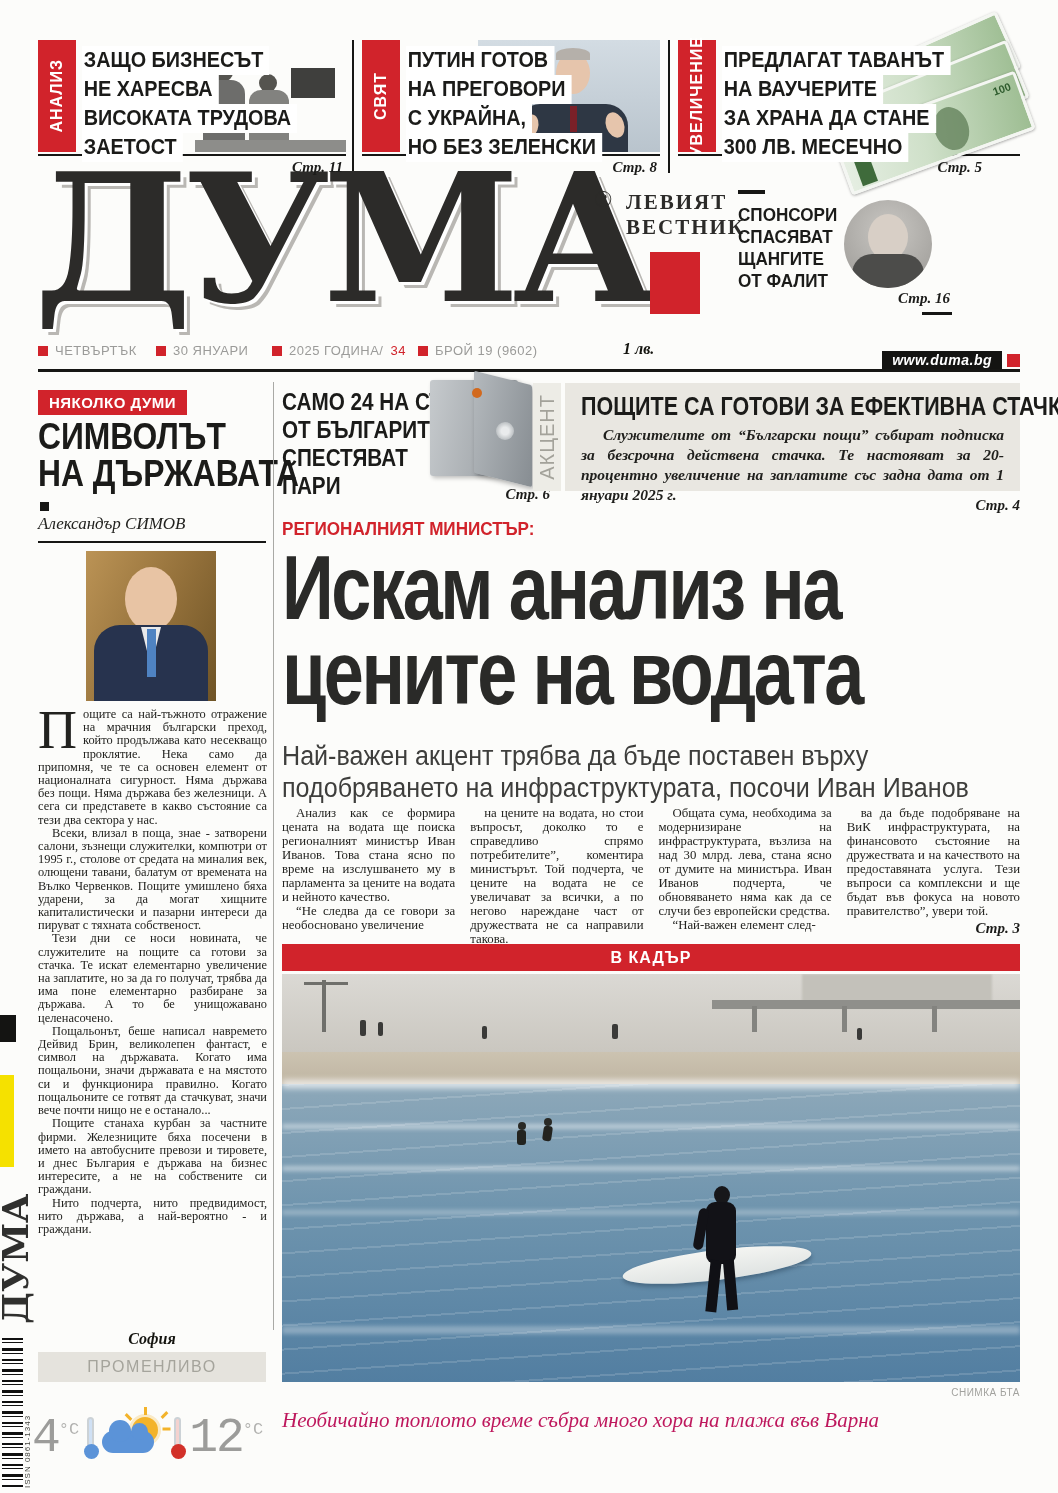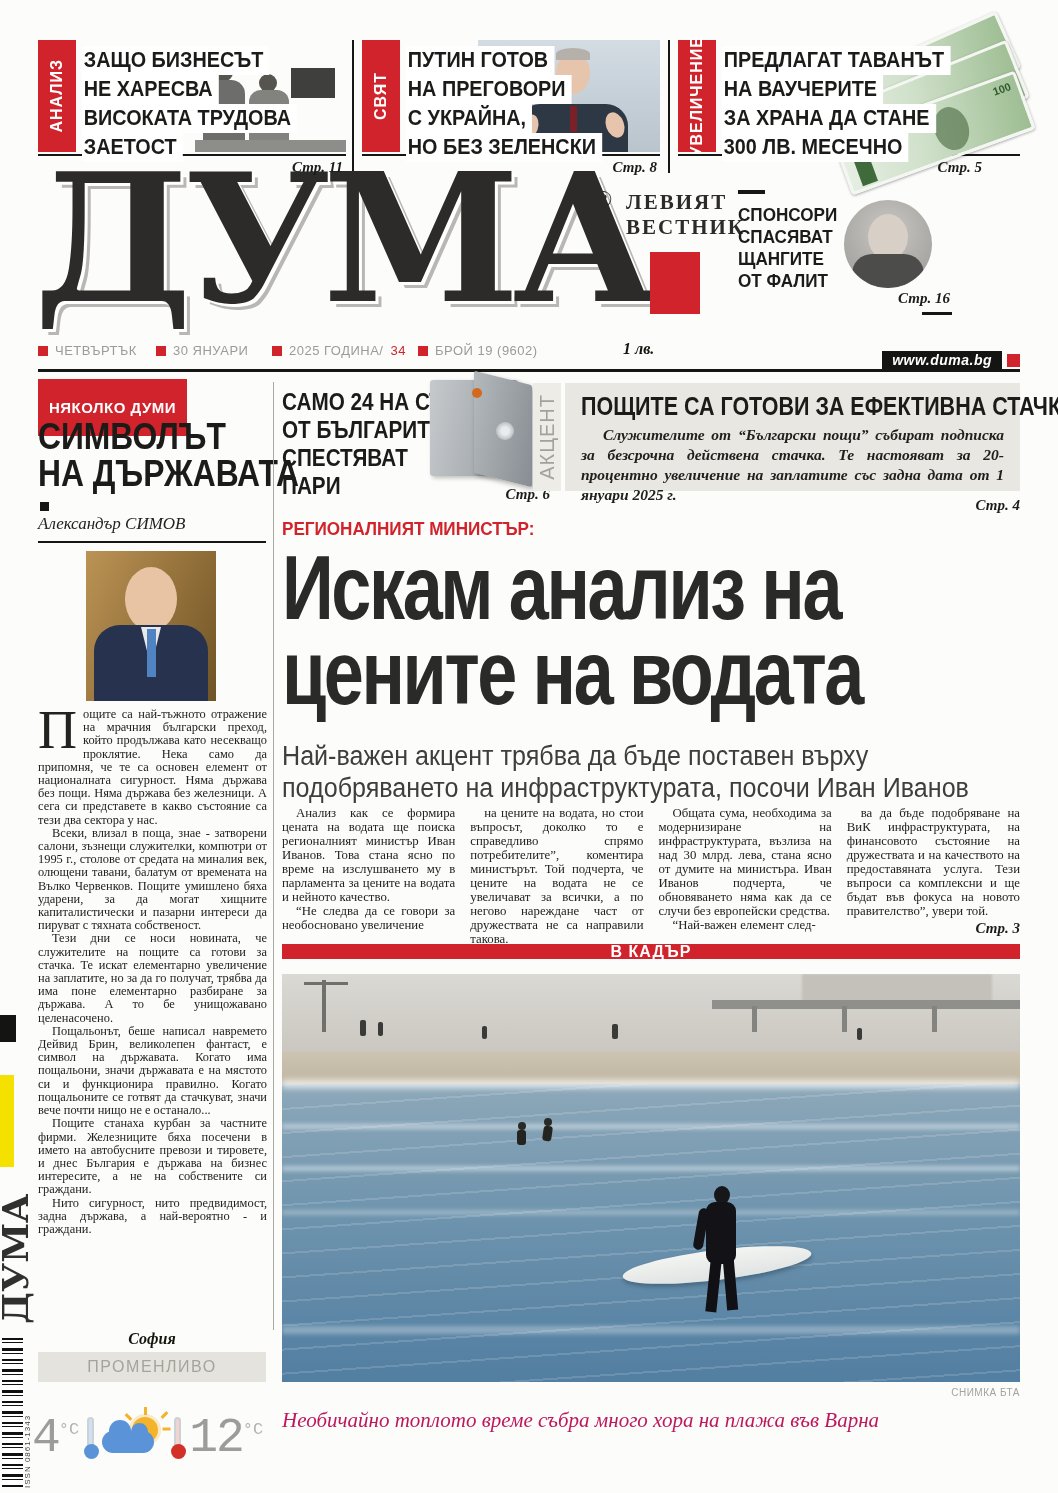--- a/index.html
+++ b/index.html
@@ -86,22 +86,22 @@
   .dl-item .sq { width:10px; height:10px; background:#d1232b; }
   .dl-item .acc { color:#d1232b; }
   #price { position:absolute; left:585px; top:3px; font-style:italic; font-weight:bold; font-size:16px; color:#14140f; }
   #webbar { position:absolute; right:0; top:14px; display:flex; align-items:center; gap:5px; }
   #webbar .bar { background:#141412; color:#fff; padding:1px 10px 2px;
                  font:italic bold 14px "Liberation Sans", sans-serif; letter-spacing:.5px; }
   #webbar .wsq { width:13px; height:13px; background:#d1232b; }
   #mainrule { position:absolute; left:38px; top:369px; width:982px; height:3px; background:#161614; }
 
   
-  #nd-label { position:absolute; left:38px; top:379px; background:#d1232b; color:#fff;
-              font:bold 15px "Liberation Sans", sans-serif; padding:20px 11px; letter-spacing:.5px;text-align:center; }
+  #nd-label { position:absolute; left:38px; top:390px; background:#d1232b; color:#fff;
+              font:bold 15px "Liberation Sans", sans-serif; padding:4px 11px; letter-spacing:.5px;text-align:center; }
   #op-title { position:absolute; left:38px; top:418px; font-size:37px; line-height:37px;text-align:center; }
   #op-bullet { position:absolute; left:40px; top:502px; width:9px; height:9px; background:#161614; }
   #op-author { position:absolute; left:38px; top:514px; font-style:italic; font-size:17px; color:#22221f; }
   #op-rule { position:absolute; left:38px; top:541px; width:228px; height:2px; }
   #op-photo { position:absolute; left:86px; top:551px; width:130px; height:150px; overflow:hidden;
               background:linear-gradient(115deg,#bb9355 0%,#93703a 55%,#6f5426 100%); }
   .sim-head { position:absolute; left:39px; top:16px; width:52px; height:64px; border-radius:50%; background:#e8c4a4; }
   .sim-suit { position:absolute; left:8px; top:74px; width:114px; height:76px;
               border-radius:26px 26px 0 0; background:#27334e; }
   .sim-shirt{ position:absolute; left:55px; top:76px; width:20px; height:40px; background:#e9e9ea;
@@ -187,21 +187,21 @@
   #subhead { position:absolute; left:282px; top:740px; font-family:"Liberation Sans", sans-serif;
              font-size:27px; line-height:32px; color:#3e3e3c; font-weight:normal; }
   #subhead .tline { transform:scaleX(.93); transform-origin:0 50%; }
   #columns { position:absolute; left:282px; top:806px; width:738px; height:136px;
              display:flex; gap:15px; }
   .newscol { flex:1; font-size:12.8px; line-height:14px; color:#22221f; }
   .newscol .tline { text-indent:14px; }
   #col-pref { display:block; text-align:right; margin-top:3px; }
 
   
-  #vkadar { position:absolute; left:282px; top:944px; width:738px; height:15px; background:#d1232b;
+  #vkadar { position:absolute; left:282px; top:944px; width:738px; height:27px; background:#d1232b;
             display:flex; align-items:center; justify-content:center;
             font:bold 16px "Liberation Sans", sans-serif; color:#fff; letter-spacing:1px; }
   #beach { position:absolute; left:282px; top:974px; width:738px; height:408px; overflow:hidden;
            background:linear-gradient(180deg,#a9bac4 0%,#8aa6b8 30%,#6d93ad 60%,#527ea1 100%); }
   .promenade { position:absolute; left:0; top:0; width:738px; height:78px;
                background:linear-gradient(180deg,#dbd9d4 0%,#cac7c0 100%); }
   .building { position:absolute; left:520px; top:0; width:190px; height:34px; background:#c3c1ba; filter:blur(1px); }
   .pier { position:absolute; left:430px; top:26px; width:308px; height:9px; background:#8f8f8b; }
   .pier-post { position:absolute; width:5px; height:26px; background:#83837f; top:32px; }
   .crane { position:absolute; left:40px; top:6px; width:4px; height:52px; background:#6f6f6b; }
@@ -366,21 +366,21 @@
     <div class="sim-shirt"></div>
     <div class="sim-tie"></div>
   </div>
   <div id="op-article">
     <div class="first"><span class="dropcap">П</span><span>ощите са най-тъжното отражение на мрачния български преход, който продължава като несекващо проклятие. Нека само да припомня, че те са основен елемент от националната сигурност. Няма държава без пощи. Няма държава без железници. А сега си представете в какво състояние са тези два сектора у нас.</span></div>
     <div class="paras lines">
         <span class="tline">Всеки, влизал в поща, знае - затворени салони, зъзнещи служителки, компютри от 1995 г., столове от средата на миналия век, олющени тавани, балатум от времената на Вълко Червенков. Пощите умишлено бяха ударени, за да могат хищните капиталистически и пазарни интереси да пируват с тяхната собственост.</span>
         <span class="tline">Тези дни се носи новината, че служителите на пощите са готови за стачка. Те искат елементарно увеличение на заплатите, но за да го получат, трябва да има поне елементарно разбиране за държава. А то бе унищожавано целенасочено.</span>
         <span class="tline">Пощальонът, беше написал навремето Дейвид Брин, великолепен фантаст, е символ на държавата. Когато има пощальони, значи държавата е на мястото си и функционира правилно. Когато пощальоните се готвят да стачкуват, значи вече почти нищо не е останало...</span>
         <span class="tline">Пощите станаха курбан за частните фирми. Железниците бяха посечени в името на автобусните превози и тировете, и днес България е държава на бизнес интересите, а не на собствените си граждани.</span>
-        <span class="tline">Нито сигурност, нито предвидимост, задна държава, а най-вероятно - и граждани.</span>
+        <span class="tline">Нито подчерта, нито предвидимост, нито държава, а най-вероятно - и граждани.</span>
       </div>
   </div>
   <div id="colsep"></div>
 
   <div id="w-city">София</div>
   <div id="w-cond">ПРОМЕНЛИВО</div>
   <div id="w-row">
     <div class="temp"><span>4</span><sup>°C</sup></div>
     <div class="thermo cold">
       <div class="tube"></div>

